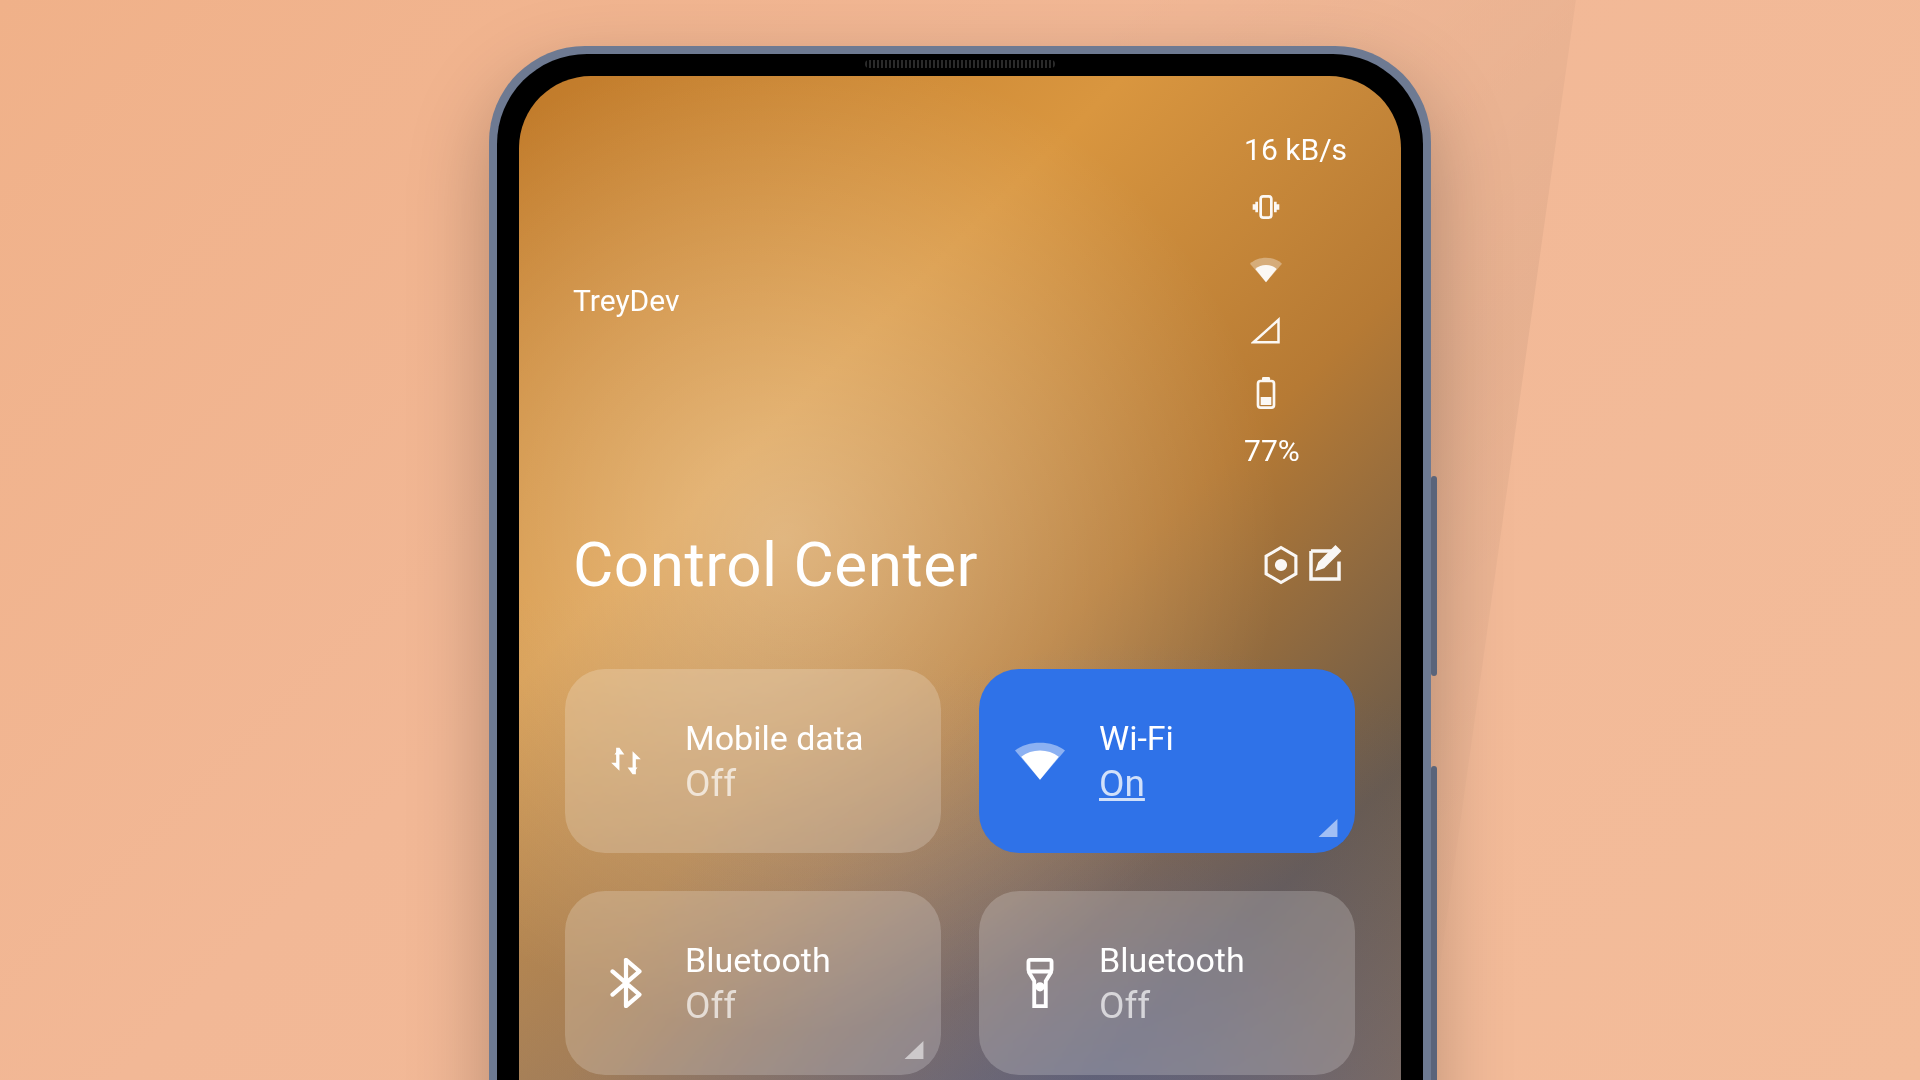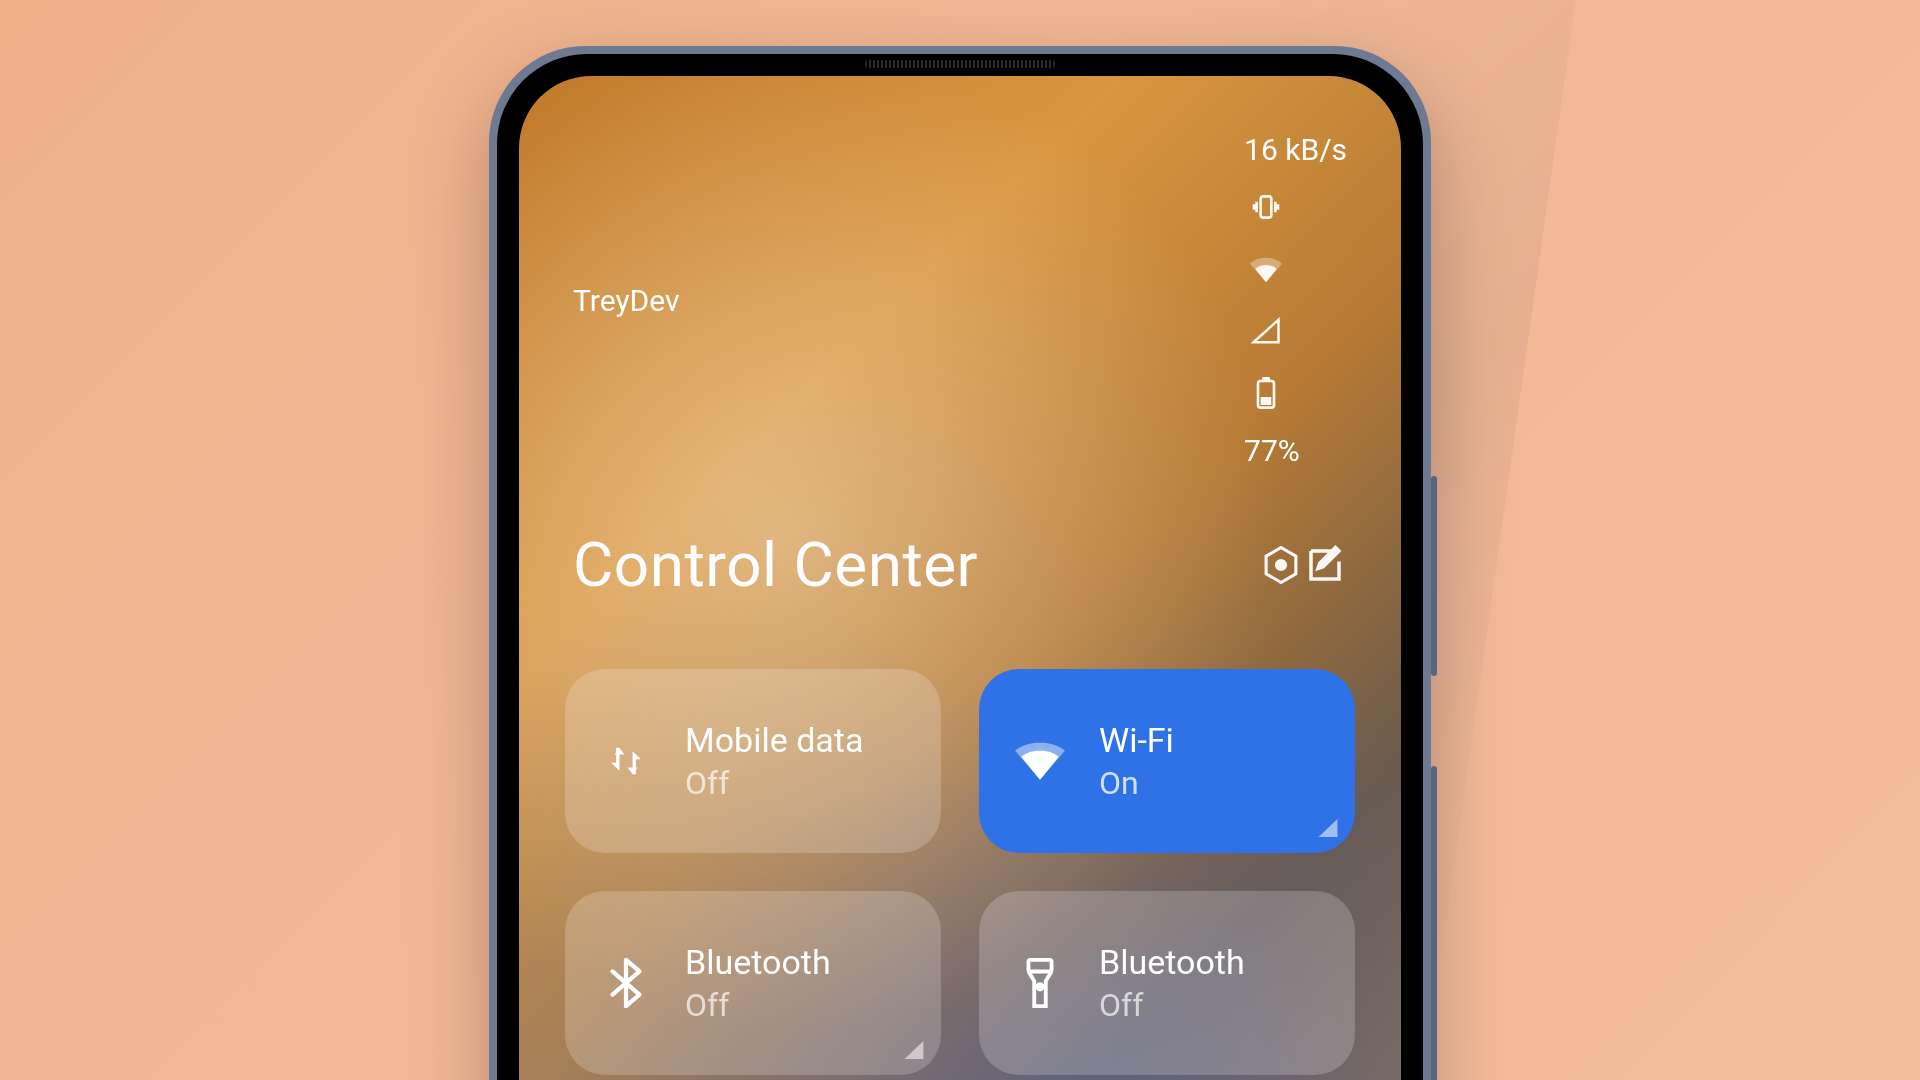--- a/index.html
+++ b/index.html
@@ -95,22 +95,22 @@
     border-radius: 40px;
     background: rgba(255,255,255,.20);
     backdrop-filter: blur(2px);
     display:flex; align-items:center;
     padding: 0 22px 0 36px;
     gap: 34px;
     position:relative;
   }
   .tile.active { background:#2f72e8; }
   .tile .txt .t1 { font-size:34px; font-weight:400; }
-  .tile .txt .t2 { font-size:32px; opacity:.68; margin-top:4px; }
-  .tile.active .txt .t2 { opacity:.78; }
+  .tile .txt .t2 { font-size:37px; opacity:.68; margin-top:4px; }
+  .tile.active .txt .t2 { opacity:.78;text-decoration:underline; }
   .tile .corner {
     position:absolute; right:18px; bottom:16px;
     width:0;height:0;
     border-left:18px solid transparent;
     border-bottom:18px solid rgba(255,255,255,.55);
     transform: scaleX(1.05);
   }
   .ticon { width:50px; height:50px; display:flex; align-items:center; justify-content:center; flex:none; }
   .circles {
     padding: 62px 46px 0 46px;

